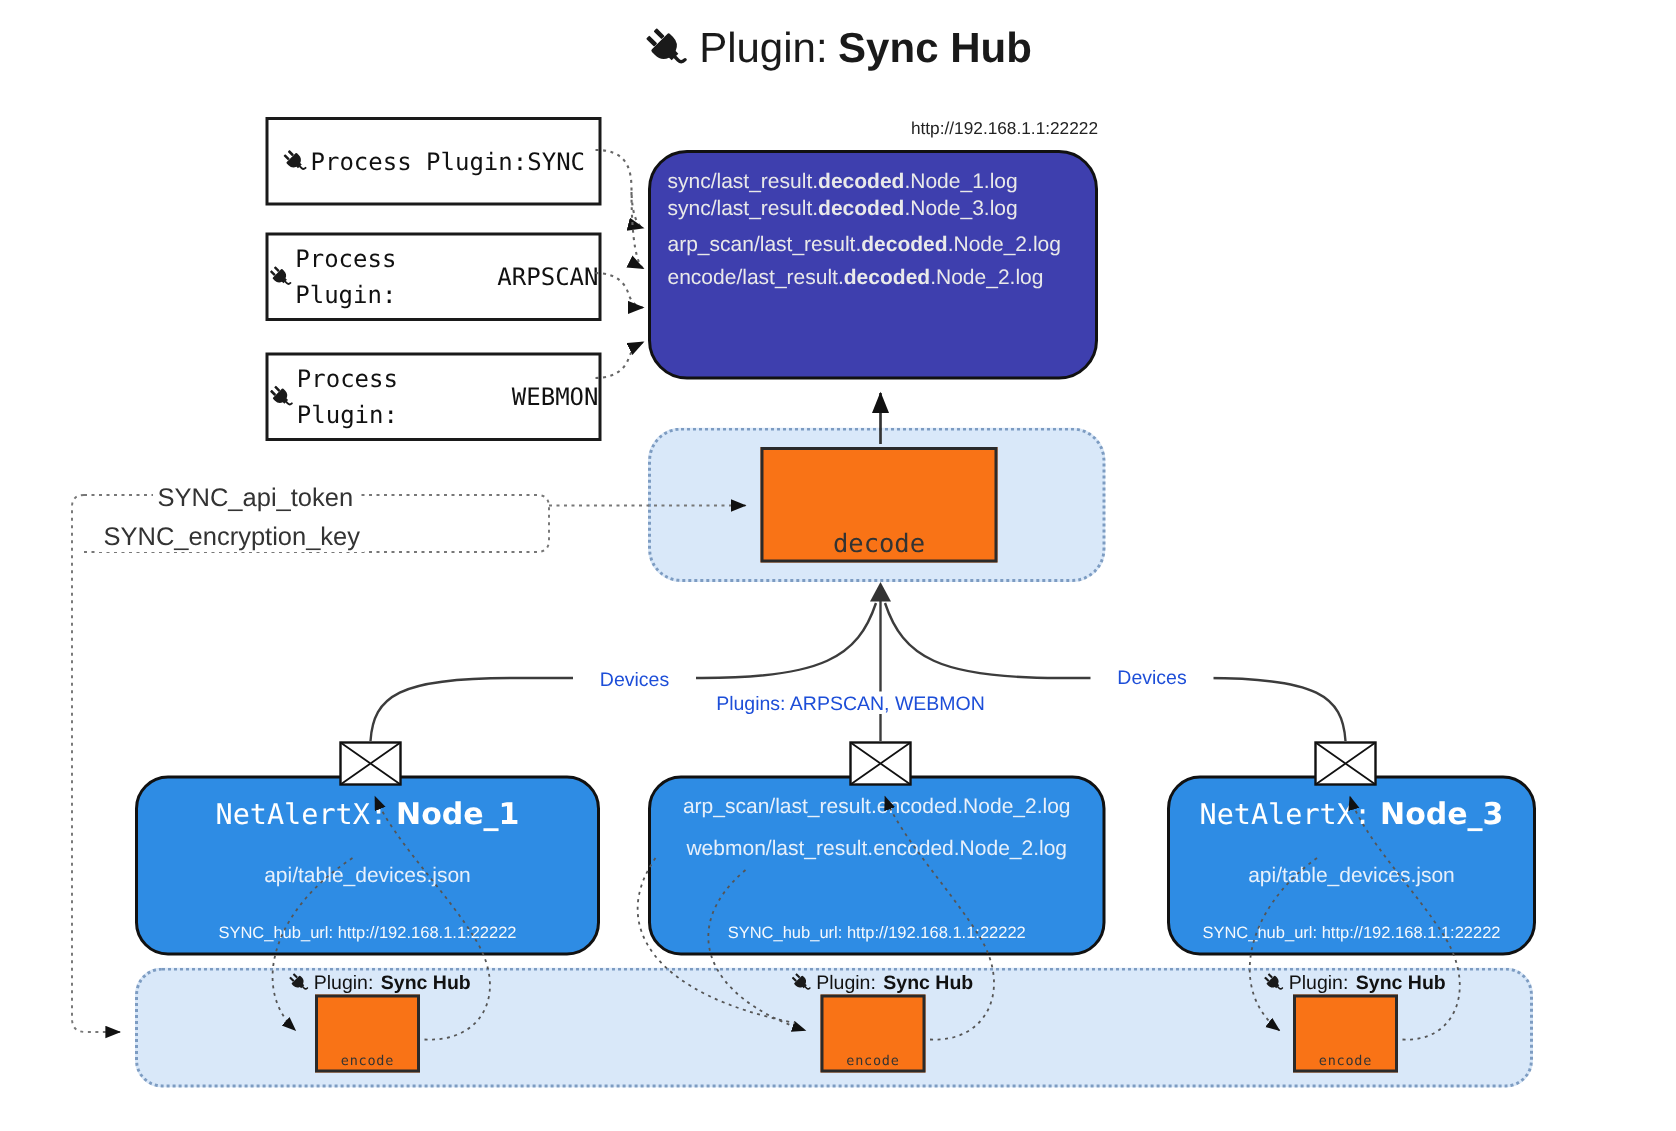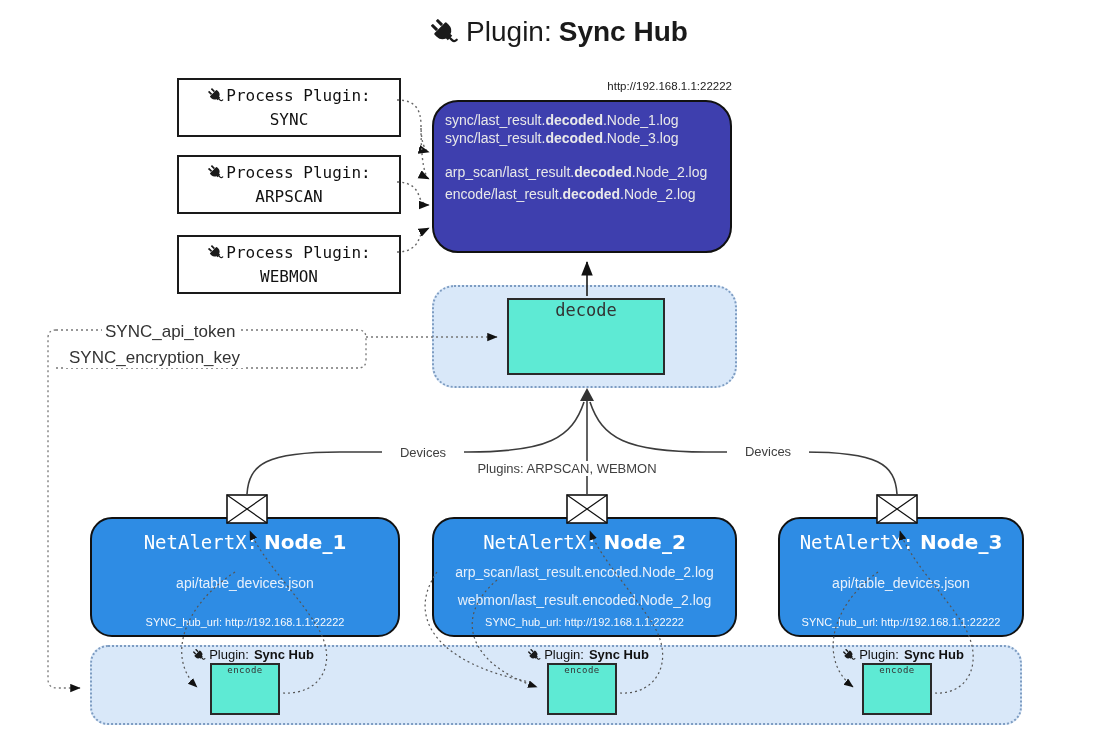--- a/index.html
+++ b/index.html
@@ -8,49 +8,49 @@
   .abs{position:absolute;}
   
   .lay1{z-index:1}.lay2{z-index:2}.lay3{z-index:3}.lay4{z-index:4}
 
   
   .title{top:16px;left:0;width:100%;display:flex;justify-content:center;align-items:center;gap:7px;
          font-size:28px;color:#1a1a1a;}
   .title b{font-weight:700;}
 
   
-  .pbox{border:2px solid #1a1a1a;background:#fff;display:flex;flex-direction:column;
+  .pbox{border:2px solid #1a1a1a;background:#fff;display:flex;
         align-items:center;justify-content:center;
         font-family:"DejaVu Sans Mono",monospace;font-size:16px;color:#111;line-height:1.45;}
   .prow{display:flex;align-items:center;gap:2px;}
 
   
   .hub{left:432px;top:100px;width:300px;height:153px;background:var(--hub-bg,#3e3fae);
        border:2px solid #111;border-radius:26px;box-sizing:border-box;color:#fff;}
   .hub-title{text-align:center;margin-top:11px;font-family:"DejaVu Sans Mono",monospace;font-size:19px;}
   .hub-title b{font-family:"DejaVu Sans",sans-serif;font-weight:700;font-size:20px;margin-left:6px;}
   .hub-log{padding-left:11px;font-size:14px;color:#e9e9e9;white-space:nowrap;line-height:18px;}
   .hub-log b{font-weight:700;}
-  .m9{margin-top:9px}.m10{margin-top:0}.m6{margin-top:16px}.m4{margin-top:4px}
+  .m9{margin-top:9px}.m10{margin-top:0}.m6{margin-top:6px}.m4{margin-top:4px}
 
   .tiny-url{font-size:11.5px;color:#222;text-align:right;}
 
   
   .panel{background:var(--panel-bg,#d9e8f9);border:2px dotted var(--panel-border,#7d9cc2);
          box-sizing:border-box;}
   .decode-wrap{left:432px;top:285px;width:305px;height:103px;border-radius:22px;}
-  .white-box{background:#5eead4;border:2px solid #2a2a2a;box-sizing:border-box;display:flex;
-             align-items:flex-start;justify-content:center;font-family:"DejaVu Sans Mono",monospace;color:#333;}
+  .white-box{background:#f97316;border:2px solid #2a2a2a;box-sizing:border-box;display:flex;
+             align-items:flex-end;justify-content:center;font-family:"DejaVu Sans Mono",monospace;color:#333;}
   .decode-box{left:507px;top:298px;width:158px;height:77px;font-size:17px;}
 
   
   .token{font-size:17px;color:#333;background:#fff;padding:0 3px;white-space:nowrap;}
 
   
-  .edge-label{font-size:13px;color:#404040;background:#fff;text-align:center;padding:0 2px;white-space:nowrap;}
+  .edge-label{font-size:13px;color:#1d4ed8;background:#fff;text-align:center;padding:0 2px;white-space:nowrap;}
 
   
   .node{background:var(--node-bg,#2e8ce4);border:2px solid #111;border-radius:22px;
         box-sizing:border-box;color:#fff;text-align:center;top:517px;height:120px;}
   .node-title{margin-top:11px;font-family:"DejaVu Sans Mono",monospace;font-size:19px;white-space:nowrap;}
   .node-title b{font-family:"DejaVu Sans",sans-serif;font-weight:700;font-size:20px;margin-left:6px;}
   .node-line{font-size:14px;color:#e7f0fb;line-height:22px;white-space:nowrap;}
   .node-url{position:absolute;bottom:7px;left:0;width:100%;font-size:11px;color:#f6f9fd;white-space:nowrap;}
 
   
@@ -183,23 +183,20 @@
 
   <div class="abs node lay1" style="left:90px;width:310px">
     <div class="node-title">
       <span>NetAlertX:</span><b>Node_1</b>
     </div>
     <div class="node-line" style="margin-top:18px">api/table_devices.json</div>
     <div class="node-url">SYNC_hub_url: http://192.168.1.1:22222</div>
   </div>
 
   <div class="abs node lay1" style="left:432px;width:305px">
-    <div class="node-title">
-      <span>NetAlertX:</span><b>Node_2</b>
-    </div>
     <div class="node-line" style="margin-top:7px">arp_scan/last_result.encoded.Node_2.log</div>
     <div class="node-line" style="margin-top:6px">webmon/last_result.encoded.Node_2.log</div>
     <div class="node-url">SYNC_hub_url: http://192.168.1.1:22222</div>
   </div>
 
   <div class="abs node lay1" style="left:778px;width:246px">
     <div class="node-title">
       <span>NetAlertX:</span><b>Node_3</b>
     </div>
     <div class="node-line" style="margin-top:18px">api/table_devices.json</div>

